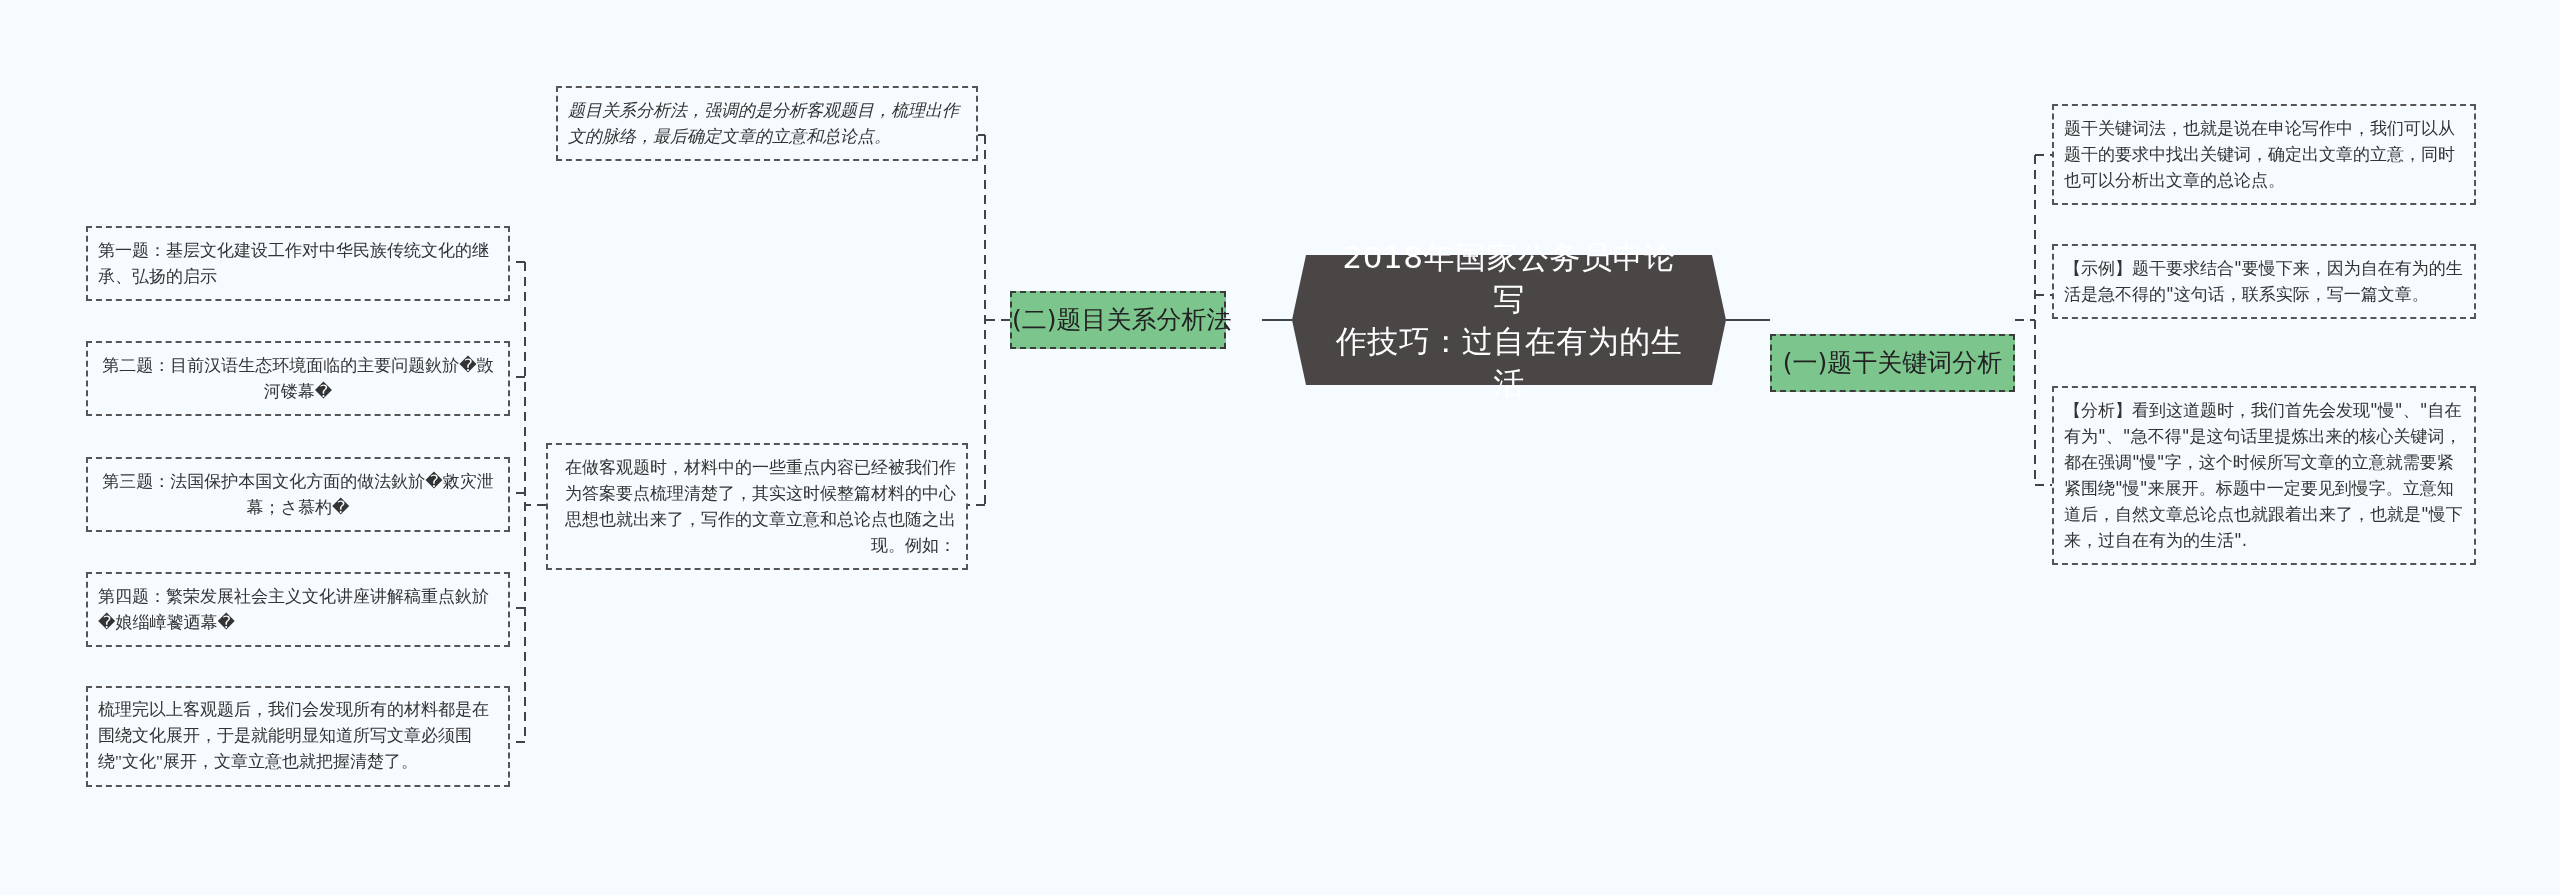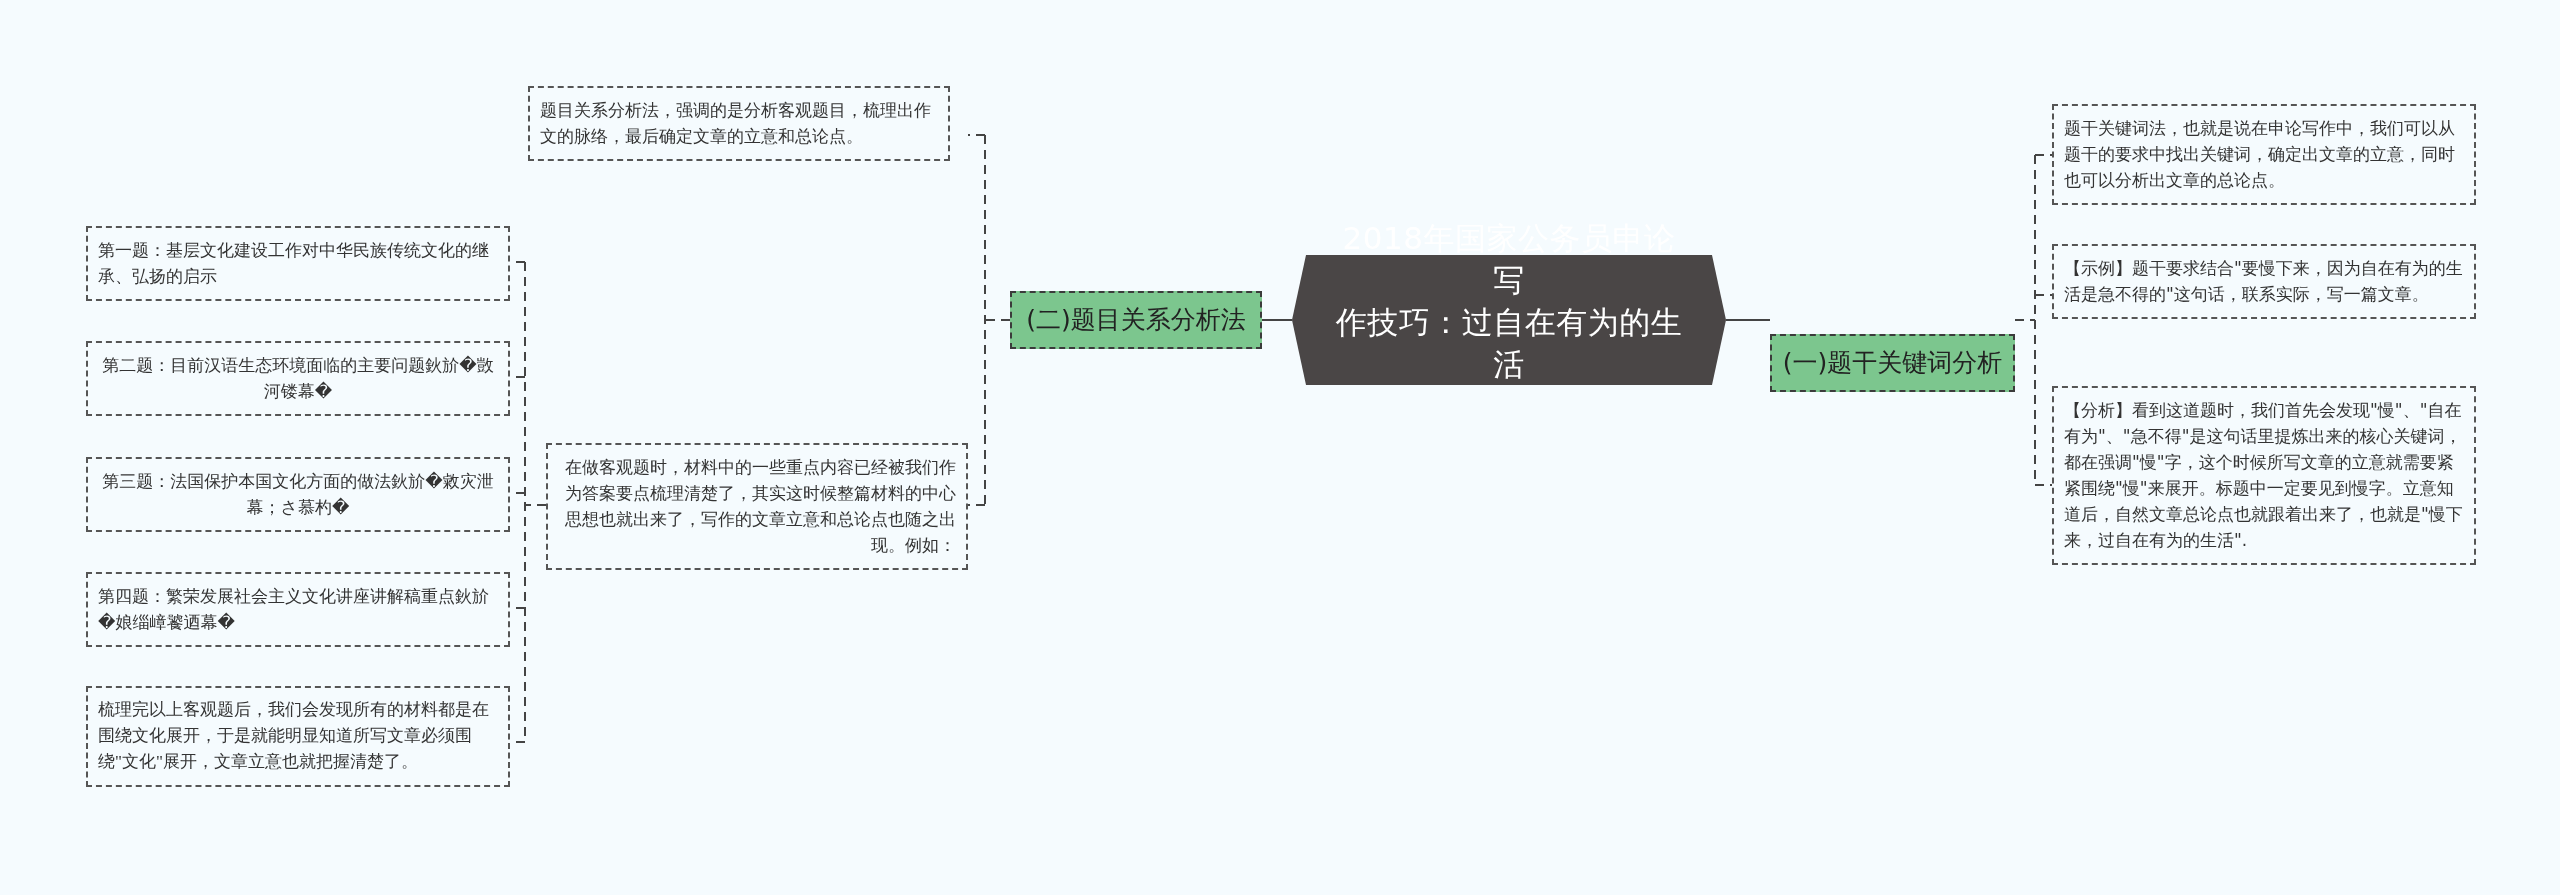--- a/index.html
+++ b/index.html
@@ -25,21 +25,21 @@
     }
     .root {
       position: absolute;
       left: 1292px; top: 255px;
       width: 434px; height: 130px;
       color: #ffffff;
       font-size: 31px;
       line-height: 42px;
       text-align: center;
       display: flex;
-      align-items: flex-end;
+      align-items: center;
       justify-content: center;
       cursor: pointer;
     }
     .root-shape {
       position: absolute;
       left: 0; top: 0;
       width: 434px; height: 130px;
     }
     .root-text {
       position: relative;
@@ -107,25 +107,25 @@
   <div class="root">
     <svg class="root-shape" viewBox="0 0 434 130">
       <polygon points="14,0 420,0 434,65 420,130 14,130 0,65" fill="#4a4646"></polygon>
     </svg>
     <div class="root-text">
       <div>2018年国家公务员申论写</div>
       <div>作技巧：过自在有为的生活</div>
     </div>
   </div>
 
-  <div class="branch" style="left:1010px; top:291px; width:252px;">(二)题目关系分析法</div>
+  <div class="branch" style="left:1010px; top:291px; width:216px;">(二)题目关系分析法</div>
 
   <div class="branch" style="left:1770px; top:291px; width:245px;margin-top:43px;">(一)题干关键词分析</div>
 
-  <div class="leaf" style="left:528px; top:86px; width:422px;">题目关系分析法，强调的是分析客观题目，梳理出作文的脉络，最后确定文章的立意和总论点。</div>
+  <div class="leaf" style="left:556px; top:86px; width:422px;font-style:italic;">题目关系分析法，强调的是分析客观题目，梳理出作文的脉络，最后确定文章的立意和总论点。</div>
 
   <div class="leaf" style="left:546px; top:443px; width:422px;text-align:right;">在做客观题时，材料中的一些重点内容已经被我们作为答案要点梳理清楚了，其实这时候整篇材料的中心思想也就出来了，写作的文章立意和总论点也随之出现。例如：</div>
 
   <div class="leaf" style="left:86px; top:226px; width:424px;">第一题：基层文化建设工作对中华民族传统文化的继承、弘扬的启示</div>
 
   <div class="leaf" style="left:86px; top:341px; width:424px;text-align:center;">第二题：目前汉语生态环境面临的主要问题鈥斺�敳河镂幕�</div>
 
   <div class="leaf" style="left:86px; top:457px; width:424px;text-align:center;">第三题：法国保护本国文化方面的做法鈥斺�敹灾泄幕；さ慕杓�</div>
 
   <div class="leaf" style="left:86px; top:572px; width:424px;">第四题：繁荣发展社会主义文化讲座讲解稿重点鈥斺�娘缁嶂饕迺幕�</div>

